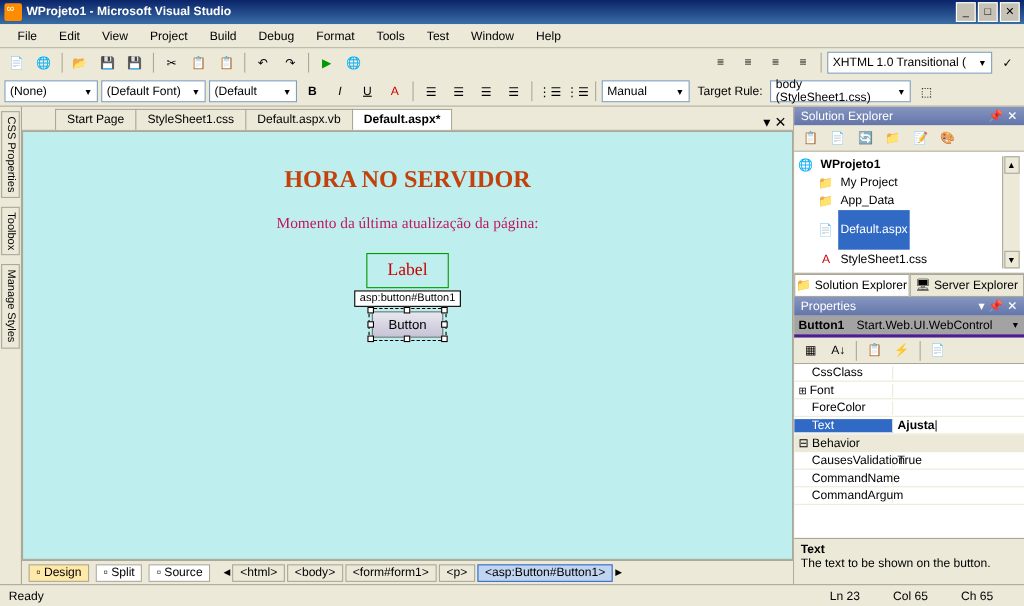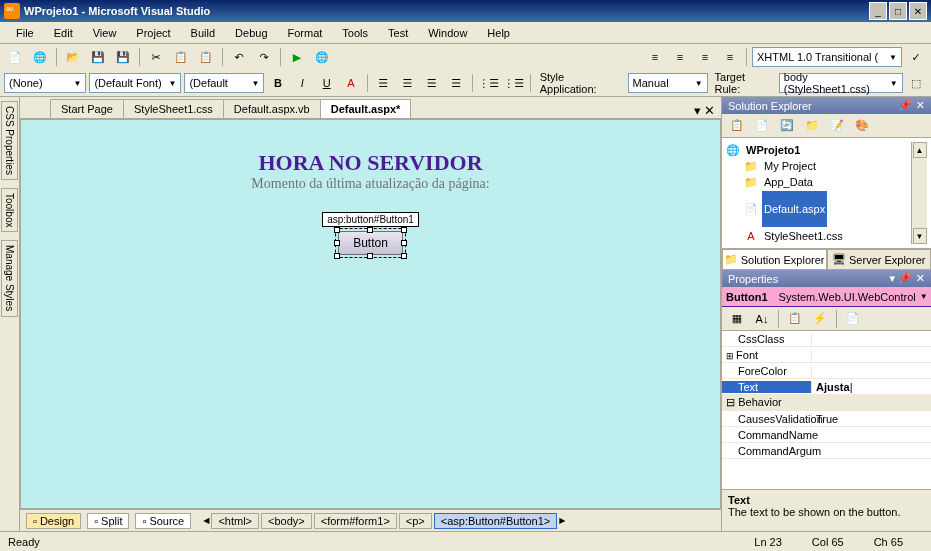--- a/index.html
+++ b/index.html
@@ -21,22 +21,22 @@
 .main { flex: 1; display: flex; overflow: hidden; }
 .leftgutter { width: 20px; background: #ece9d8; border-right: 1px solid #aca899; display: flex; flex-direction: column; align-items: center; padding-top: 4px; gap: 8px; }
 .leftgutter .vtab { writing-mode: vertical-rl; text-orientation: mixed; font-size: 10px; background: #ece9d8; border: 1px solid #aca899; padding: 4px 2px; cursor: default; }
 .center { flex: 1; display: flex; flex-direction: column; background: #fff; }
 .doctabs { height: 22px; background: #ece9d8; display: flex; align-items: flex-end; padding-left: 30px; border-bottom: 1px solid #aca899; gap: 0; }
 .doctab { background: #ece9d8; border: 1px solid #aca899; border-bottom: none; padding: 3px 10px; font-size: 11px; cursor: default; margin-right: -1px; }
 .doctab.active { background: #fff; font-weight: bold; }
 .closex { margin-left: auto; margin-right: 6px; font-size: 13px; color: #000; cursor: default; }
 .canvas { flex: 1; background: #bfeeee; position: relative; overflow: auto; border: 1px solid #aca899; }
 .pagecontent { padding: 30px 0; text-align: center; }
-.pagecontent h1 { font-family: "Times New Roman", serif; font-size: 22px; font-weight: bold; color: #4c1d95; }
-.pagecontent p { font-family: "Times New Roman", serif; font-size: 14px; color: #737373; margin-bottom: 18px; }
+.pagecontent h1 { font-family: "Times New Roman", serif; font-size: 22px; font-weight: bold; color: #c2410c; margin-bottom: 20px; }
+.pagecontent p { font-family: "Times New Roman", serif; font-size: 14px; color: #be185d; margin-bottom: 18px; }
 .labelbox { display: inline-block; border: 1px solid #009900; padding: 6px 18px; color: #cc0000; font-family: "Times New Roman", serif; font-size: 16px; }
 .taglabel { display: inline-block; background: #fff; border: 1px solid #000; font-size: 10px; padding: 1px 4px; margin-top: 2px; }
 .selectedbtn-wrap { display: inline-block; position: relative; margin-top: 4px; }
 .selectedbtn { background: linear-gradient(to bottom, #e7e7ef, #c6c3d6); border: 1px solid #707070; padding: 4px 14px; font-size: 12px; position: relative; z-index: 1; }
 .sel-handle { position: absolute; width: 6px; height: 6px; background: #fff; border: 1px solid #000; z-index: 2; }
 .sh-tl { top: -4px; left: -4px; } .sh-t { top: -4px; left: 50%; margin-left: -3px; } .sh-tr { top: -4px; right: -4px; }
 .sh-l { top: 50%; left: -4px; margin-top: -3px; } .sh-r { top: 50%; right: -4px; margin-top: -3px; }
 .sh-bl { bottom: -4px; left: -4px; } .sh-b { bottom: -4px; left: 50%; margin-left: -3px; } .sh-br { bottom: -4px; right: -4px; }
 .sel-outline { position: absolute; top: -3px; left: -3px; right: -3px; bottom: -3px; border: 1px dashed #000; }
 .designbar { height: 22px; background: #ece9d8; border-top: 1px solid #aca899; display: flex; align-items: center; gap: 6px; padding: 0 6px; }
@@ -53,21 +53,21 @@
 .tree { font-size: 11px; flex: 1; }
 .tree-item { display: flex; align-items: center; gap: 4px; padding: 1px 0; }
 .tree-item.root { font-weight: bold; }
 .tree-item .ticon { width: 14px; height: 14px; display: inline-flex; align-items: center; justify-content: center; }
 .tree-children { padding-left: 18px; }
 .tree-item.selected span.label { background: #316ac5; color: #fff; padding: 12px 2px; }
 .tree-item span.label { padding: 0 2px; }
 .bottom-tabs { height: 22px; background: #ece9d8; border-top: 1px solid #aca899; display: flex; }
 .bottom-tabs .btab { flex: 1; border: 1px solid #aca899; background: #ece9d8; display: flex; align-items: center; justify-content: center; gap: 3px; cursor: default; }
 .bottom-tabs .btab.active { background: #fff; }
-.props-objrow { height: 20px; background: #f9a8d4; border-bottom: 1px solid #4c1d95; display: flex; align-items: center; padding: 0 4px; gap: 4px; }
+.props-objrow { height: 20px; background: #a3a3a3; border-bottom: 3px solid #4c1d95; display: flex; align-items: center; padding: 0 4px; gap: 4px; }
 .props-toolbar { height: 24px; background: #ece9d8; border-bottom: 1px solid #aca899; display: flex; align-items: center; gap: 3px; padding: 0 4px; }
 .props-grid { flex: 1; background: #fff; overflow: auto; font-size: 11px; }
 .props-row { display: flex; border-bottom: 1px solid #ece9d8; height: 16px; align-items: center; }
 .props-row .pname { width: 90px; padding-left: 16px; border-right: 1px solid #ece9d8; }
 .props-row .pval { flex: 1; padding-left: 4px; }
 .props-row.category { background: #ece9d8; font-weight: normal; }
 .props-row.category .pname { padding-left: 4px; width: auto; }
 .props-row.expandable .pname { padding-left: 4px; }
 .props-row.expandable .pname::before { content: "⊞ "; font-size: 9px; }
 .props-row.selected .pname { background: #316ac5; color: #fff; }
@@ -161,21 +161,20 @@
     <div class="tbtn" style="color:#c00">A</div>
     <div class="tdivider"></div>
     <div class="tbtn">☰</div>
     <div class="tbtn">☰</div>
     <div class="tbtn">☰</div>
     <div class="tbtn">☰</div>
     <div class="tdivider"></div>
     <div class="tbtn">⋮☰</div>
     <div class="tbtn">⋮☰</div>
     <div class="tdivider"></div>
-    <span style="padding:0 4px">Style Application:</span>
     <div class="tdrop" style="width:62px">
         <span>Manual</span>
         <span class="arrow">▼</span>
       </div>
     <span style="padding:0 4px">Target Rule:</span>
     <div class="tdrop" style="width:128px">
         <span>body (StyleSheet1.css)</span>
         <span class="arrow">▼</span>
       </div>
     <div class="tbtn">⬚</div>
@@ -194,20 +193,21 @@
       <div class="doctab">Start Page</div>
       <div class="doctab">StyleSheet1.css</div>
       <div class="doctab">Default.aspx.vb</div>
       <div class="doctab active">Default.aspx*</div>
       <div class="closex">▾ ✕</div>
     </div>
     <div class="canvas">
       <div class="pagecontent">
         <h1>HORA NO SERVIDOR</h1>
         <p>Momento da última atualização da página:</p>
+        <div><span class="labelbox">Label</span></div>
         <div><span class="taglabel">asp:button#Button1</span></div>
         <div class="selectedbtn-wrap">
           <div class="sel-outline"></div>
           <button class="selectedbtn">Button</button>
           <div class="sel-handle sh-tl"></div>
           <div class="sel-handle sh-t"></div>
           <div class="sel-handle sh-tr"></div>
           <div class="sel-handle sh-l"></div>
           <div class="sel-handle sh-r"></div>
           <div class="sel-handle sh-bl"></div>
@@ -285,21 +285,21 @@
     </div>
 
     <div class="panel-title">
       <span>Properties</span>
       <div class="pbtns">
           <span>▾ 📌</span>
           <span>✕</span>
         </div>
     </div>
     <div class="props-objrow">
-      <b>Button1</b>&nbsp;<span>System.Web.UI.WebControl</span><span class="arrow" style="margin-left:auto;font-size:8px">▼</span>
+      <b>Button1</b>&nbsp;<span>Start.Web.UI.WebControl</span><span class="arrow" style="margin-left:auto;font-size:8px">▼</span>
     </div>
     <div class="props-toolbar">
       <div class="tbtn">▦</div>
       <div class="tbtn">A↓</div>
       <div class="tdivider"></div>
       <div class="tbtn">📋</div>
       <div class="tbtn">⚡</div>
       <div class="tdivider"></div>
       <div class="tbtn">📄</div>
     </div>

